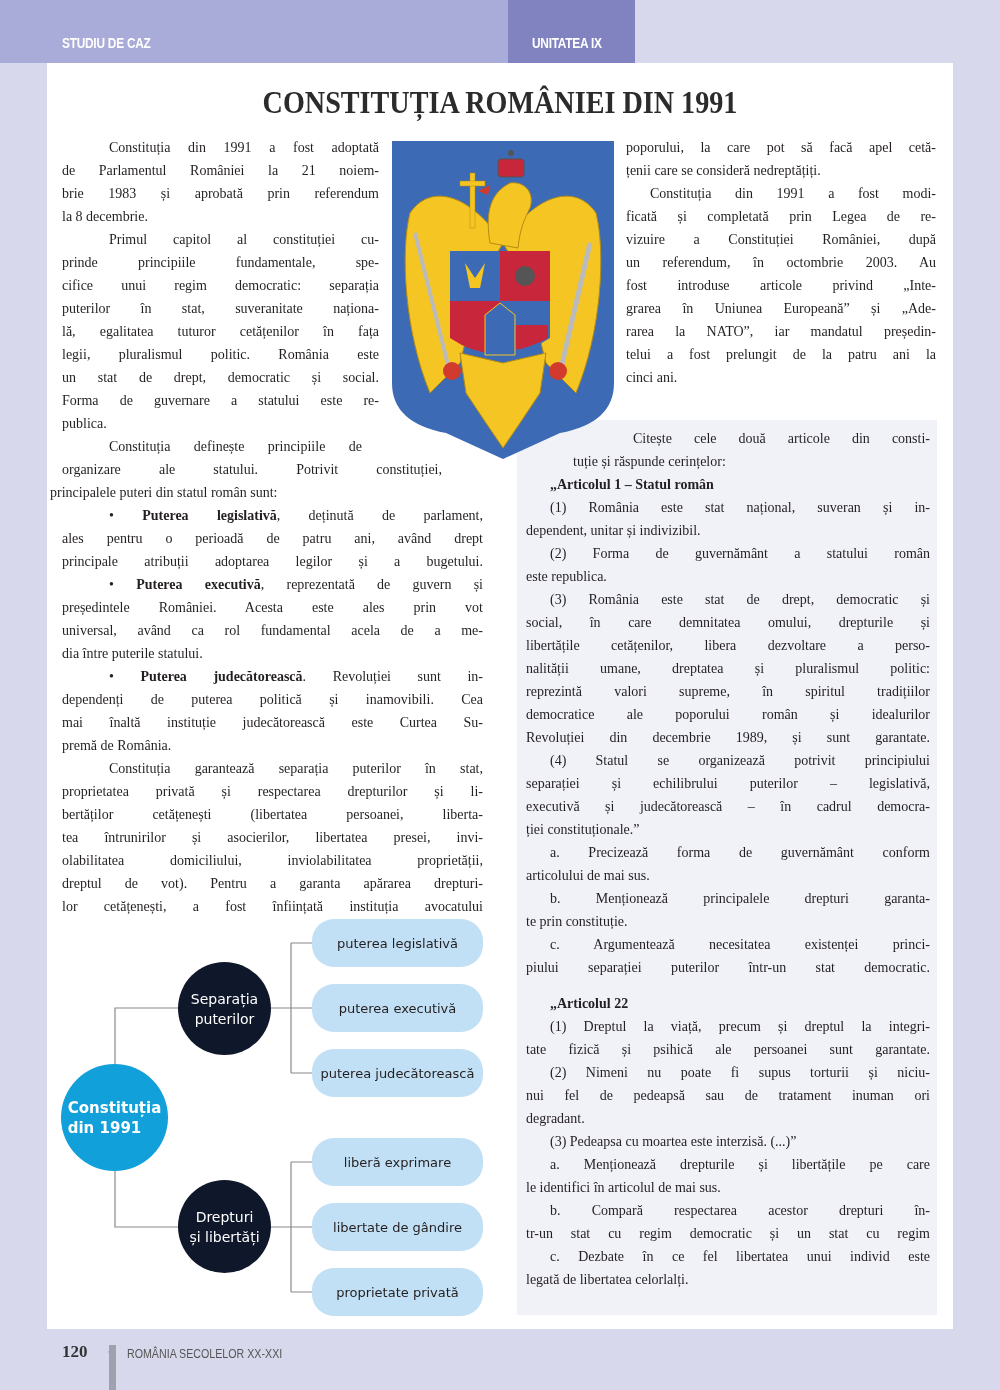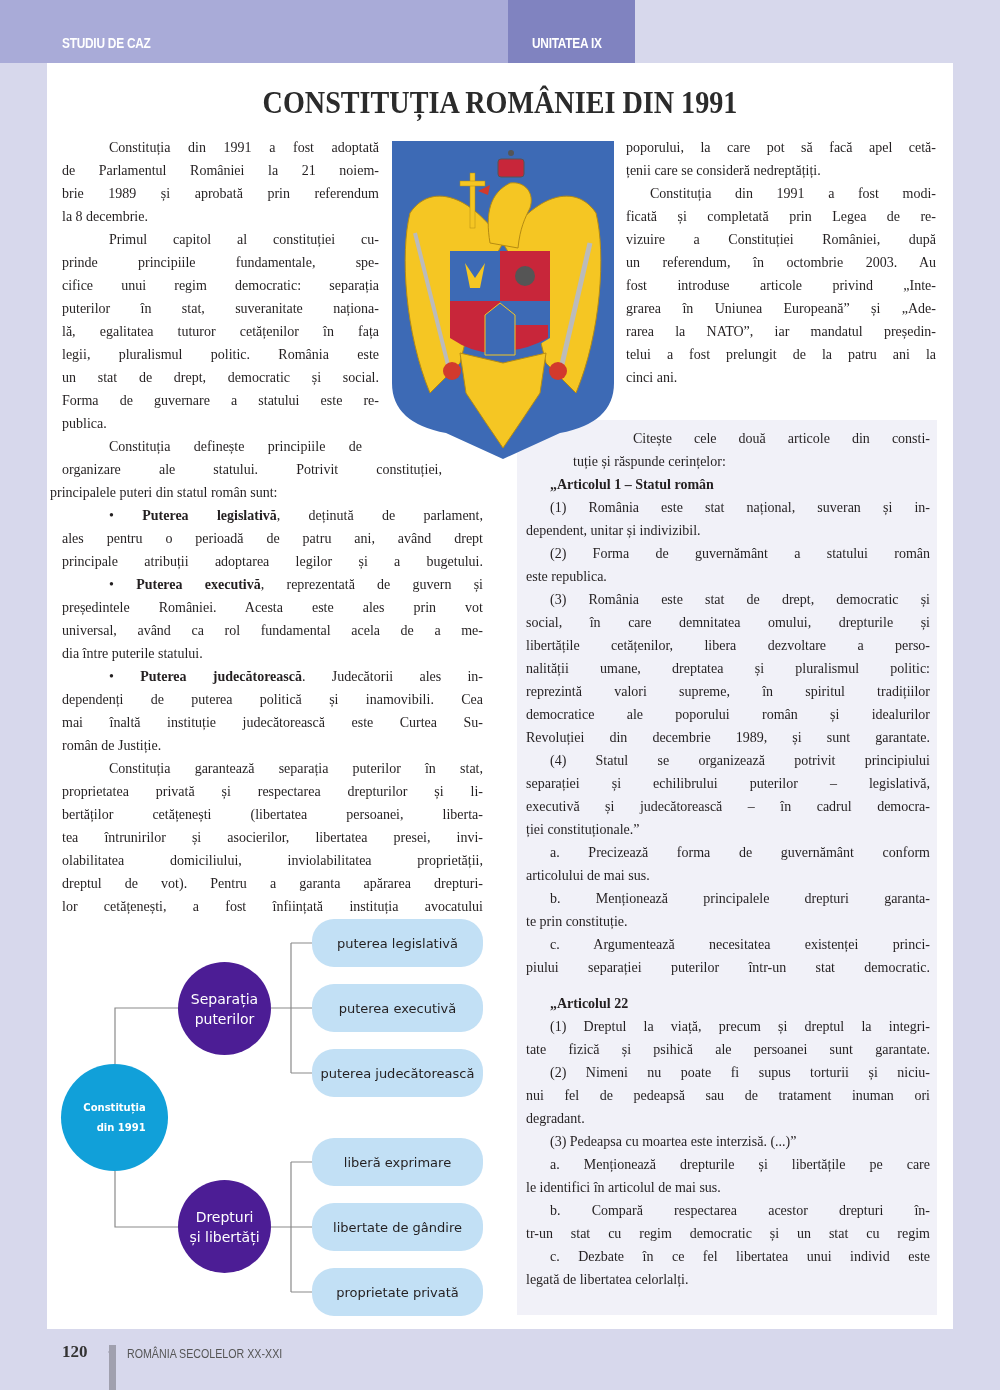--- a/index.html
+++ b/index.html
@@ -25,24 +25,24 @@
   .txt { position: absolute; font-family: "Liberation Serif", serif; font-size: 14px; line-height: 23px; color: #231f20; }
   .ln { display: block; white-space: nowrap; text-align: justify; text-align-last: justify; height: 23px; }
   .ln.end { text-align-last: left; }
   .ln.ind { padding-left: 47px; }
   .box { position: absolute; left: 517px; top: 420px; width: 420px; height: 895px; background: #f1f1f8; }
   .shield { position: absolute; left: 390px; top: 133px; width: 226px; height: 328px; }
   .conn { stroke: #8a8a8a; stroke-width: 1.2; fill: none; }
   .node-main {
     position: absolute; left: 61px; top: 1064px; width: 107px; height: 107px; border-radius: 50%;
     background: #11a0d9; color: #fff; font-family: "DejaVu Sans", sans-serif; font-weight: bold;
-    font-size: 10px; line-height: 20px; display: flex; align-items: center; justify-content: center; text-align: right;
+    font-size: 15px; line-height: 20px; display: flex; align-items: center; justify-content: center; text-align: left;
   }
   .node-sub {
-    position: absolute; width: 93px; height: 93px; border-radius: 50%; background: #4c1d95; color: #fff;
+    position: absolute; width: 93px; height: 93px; border-radius: 50%; background: #0f172a; color: #fff;
     font-family: "DejaVu Sans", sans-serif; font-size: 14px; line-height: 20px;
     display: flex; align-items: center; justify-content: center; text-align: center;
   }
   .pill {
     position: absolute; left: 312px; width: 171px; height: 48px; border-radius: 22px; background: #c2e0f5;
     color: #231f20; font-family: "DejaVu Sans", sans-serif; font-size: 13px;
     display: flex; align-items: center; justify-content: center; white-space: nowrap;
   }
   .pageno { position: absolute; left: 62px; top: 1342px; font-family: "Liberation Serif", serif; font-weight: bold; font-size: 17px; color: #333; }
   .pagemark { position: absolute; left: 108px; top: 1346px; width: 0; height: 0; border-top: 6px solid transparent; border-bottom: 6px solid transparent; border-right: 6px solid #a0a0ae; }
@@ -58,21 +58,21 @@
 <span class="hdr-label" style="left:532px">UNITATEA IX</span>
 
 <div class="page"></div>
 <div class="title">CONSTITUȚIA ROMÂNIEI DIN 1991</div>
 
 <div class="box"></div>
 
 <div class="txt" style="left:62px; top:136px; width:317px;">
   <span class="ln ind">Constituția din 1991 a fost adoptată</span>
   <span class="ln">de Parlamentul României la 21 noiem-</span>
-  <span class="ln">brie 1989 și aprobată prin referendum</span>
+  <span class="ln">brie 1983 și aprobată prin referendum</span>
   <span class="ln end">la 8 decembrie.</span>
   <span class="ln ind">Primul capitol al constituției cu-</span>
   <span class="ln">prinde principiile fundamentale, spe-</span>
   <span class="ln">cifice unui regim democratic: separația</span>
   <span class="ln">puterilor în stat, suveranitate naționa-</span>
   <span class="ln">lă, egalitatea tuturor cetățenilor în fața</span>
   <span class="ln">legii, pluralismul politic. România este</span>
   <span class="ln">un stat de drept, democratic și social.</span>
   <span class="ln">Forma de guvernare a statului este re-</span>
   <span class="ln end">publica.</span>
@@ -88,24 +88,24 @@
 </div>
 
 <div class="txt" style="left:62px; top:504px; width:421px;">
   <span class="ln ind"><span>•</span> <b>Puterea legislativă</b><span>, deținută de parlament,</span></span>
   <span class="ln">ales pentru o perioadă de patru ani, având drept</span>
   <span class="ln">principale atribuții adoptarea legilor și a bugetului.</span>
   <span class="ln ind"><span>•</span> <b>Puterea executivă</b><span>, reprezentată de guvern și</span></span>
   <span class="ln">președintele României. Acesta este ales prin vot</span>
   <span class="ln">universal, având ca rol fundamental acela de a me-</span>
   <span class="ln end">dia între puterile statului.</span>
-  <span class="ln ind"><span>•</span> <b>Puterea judecătorească</b><span>. Judecătorii ales in-</span></span>
+  <span class="ln ind"><span>•</span> <b>Puterea judecătorească</b><span>. Revoluției sunt in-</span></span>
   <span class="ln">dependenți de puterea politică și inamovibili. Cea</span>
   <span class="ln">mai înaltă instituție judecătorească este Curtea Su-</span>
-  <span class="ln end">român de Justiție.</span>
+  <span class="ln end">premă de România.</span>
   <span class="ln ind">Constituția garantează separația puterilor în stat,</span>
   <span class="ln">proprietatea privată și respectarea drepturilor și li-</span>
   <span class="ln">bertăților cetățenești (libertatea persoanei, liberta-</span>
   <span class="ln">tea întrunirilor și asocierilor, libertatea presei, invi-</span>
   <span class="ln">olabilitatea domiciliului, inviolabilitatea proprietății,</span>
   <span class="ln">dreptul de vot). Pentru a garanta apărarea dreptu­ri-</span>
   <span class="ln">lor cetățenești, a fost înființată instituția avocatului</span>
 </div>
 
 <div class="txt" style="left:626px; top:136px; width:310px;">

